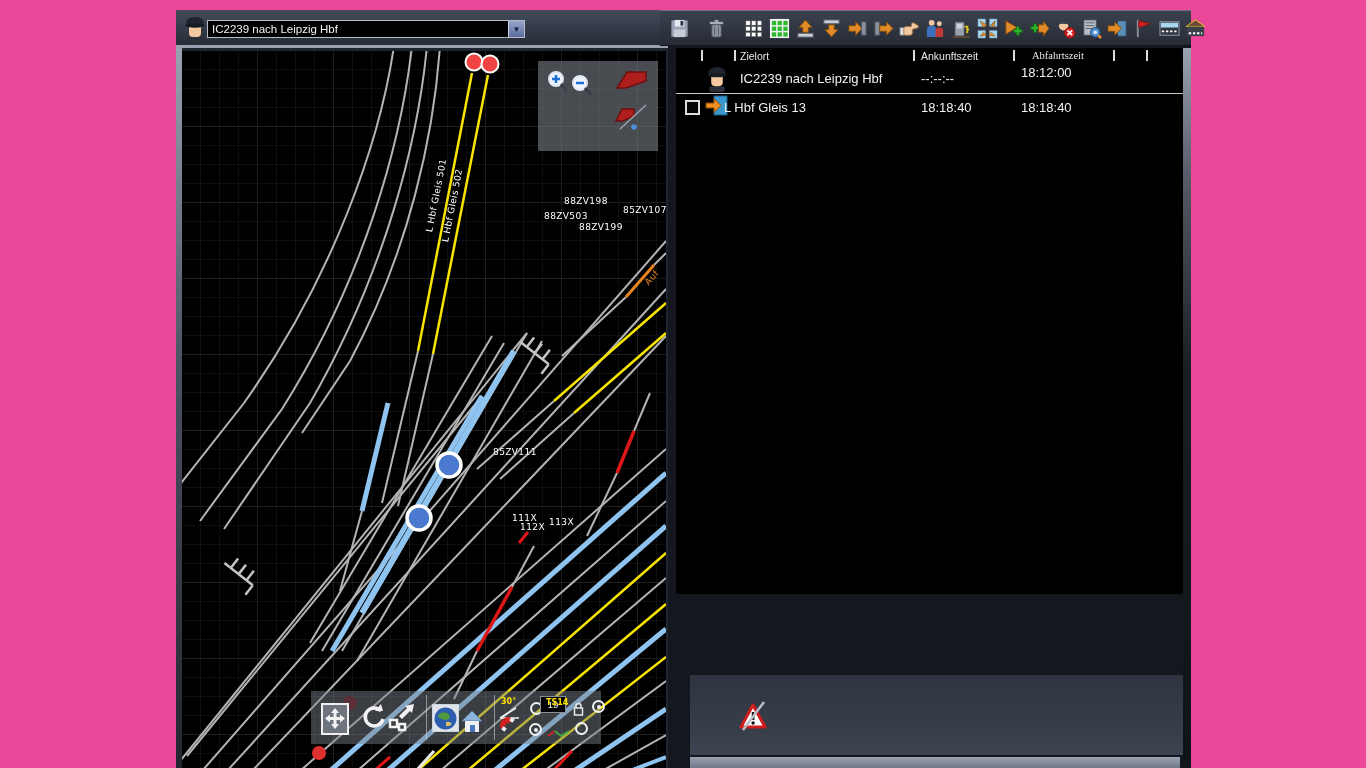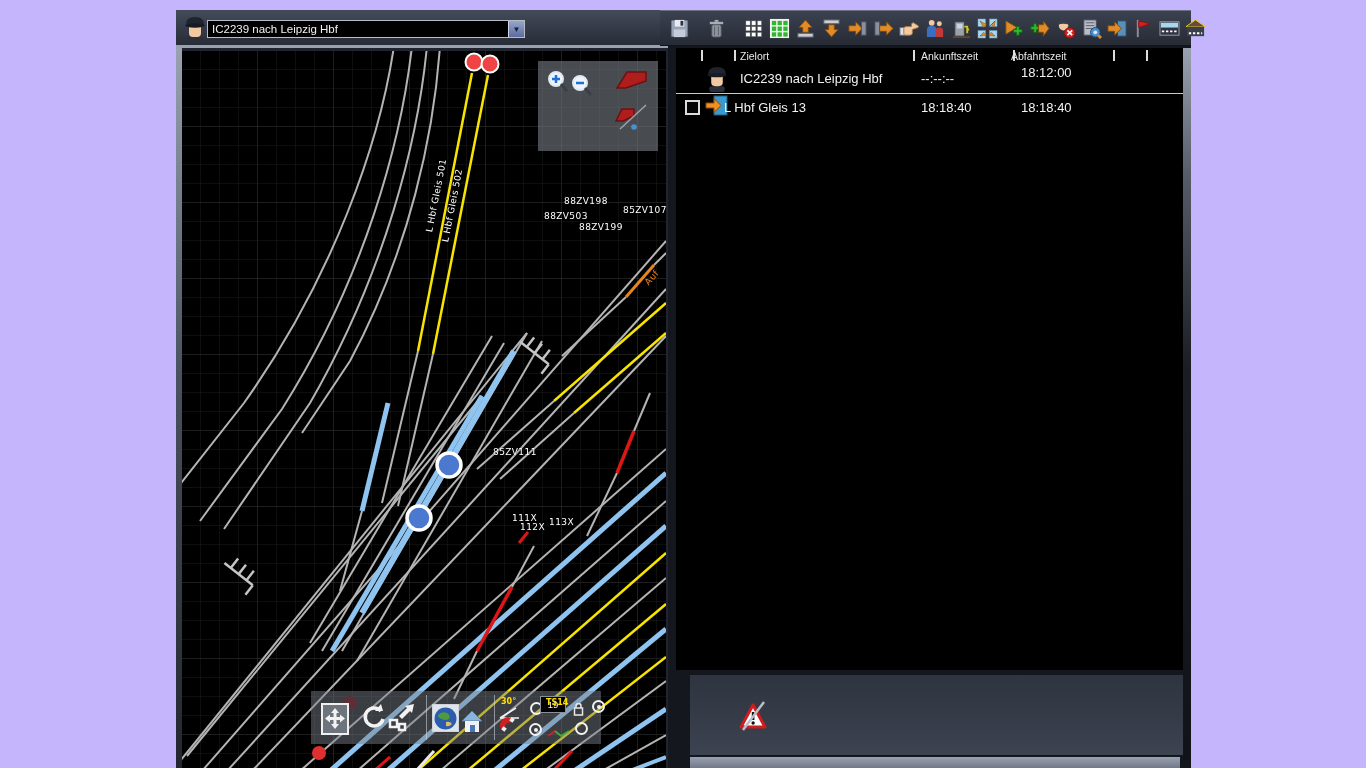--- a/index.html
+++ b/index.html
@@ -1,18 +1,18 @@
 <!DOCTYPE html>
 <html><head>
 <meta charset="utf-8">
 <style>
   * { margin:0; padding:0; box-sizing:border-box; }
   html,body { width:1366px; height:768px; background:#000; overflow:hidden;
               font-family:"Liberation Sans", sans-serif; }
-  #screen { position:relative; width:1366px; height:768px; background:#c4b5fd; }
+  #screen { position:relative; width:1366px; height:768px; background:#ec4899; }
 
   
   #map-window { position:absolute; left:176px; top:10px; width:496px; height:758px;
                 background:#20242e; }
   #map-titlebar { position:absolute; left:0; top:0; width:100%; height:38px;
                   background:linear-gradient(#434b5a,#272c37);
                   border-bottom:3px solid #99a1b1; }
   #map-window-left-edge { position:absolute; left:0; top:38px; width:6px; height:720px;
                   background:linear-gradient(#9aa1b0,#4a5161 45%,#23262e); }
   #driver-icon-title { position:absolute; left:7px; top:5px; }
@@ -60,21 +60,21 @@
   
   #right-window { position:absolute; left:668px; top:10px; width:523px; height:758px;
                   background:#14171d; }
   #rw-toolbar { position:absolute; left:-8px; top:0; width:531px; height:36px;
                 background:linear-gradient(#3b414f,#262b35);
                 border-top:1px solid #6a7180; border-bottom:1px solid #121419;
                 display:flex; align-items:center; padding-left:9px; }
   .tb-icon { width:21px; height:21px; margin-right:5px; flex:0 0 auto; }
   .tb-sp { width:11px; flex:0 0 auto; }
 
-  #schedule-table { position:absolute; left:8px; top:38px; width:507px; height:622px; background:#000; }
+  #schedule-table { position:absolute; left:8px; top:38px; width:507px; height:546px; background:#000; }
   #table-header { position:absolute; left:0; top:0; width:100%; height:16px; background:#000; }
   .hdr-label { position:absolute; top:2px; color:#e8e8e8; font-size:10.5px; }
   .hdr-sep { position:absolute; top:2px; width:2px; height:11px; background:#dcdcdc; }
   .t-row { position:absolute; left:0; width:100%; background:#000; }
   .t-row .cell { position:absolute; color:#f2f2f2; font-size:13px; white-space:nowrap; }
   #row-divider { position:absolute; left:0; top:45px; width:100%; height:1px; background:#c9c9c9; }
   .checkbox { position:absolute; width:15px; height:15px; border:2px solid #dcdcdc; background:#050505; }
 
   #scroll-edge { position:absolute; left:515px; top:38px; width:8px; height:712px;
                  background:linear-gradient(#9aa1b0,#565c68 18%,#1a1d23 45%,#101318); }
@@ -457,21 +457,21 @@
     <div id="schedule-table">
       <div id="table-header">
           <div class="hdr-sep" style="left: 25px;"></div>
           <div class="hdr-sep" style="left: 58px;"></div>
           <div class="hdr-sep" style="left: 237px;"></div>
           <div class="hdr-sep" style="left: 337px;"></div>
           <div class="hdr-sep" style="left: 437px;"></div>
           <div class="hdr-sep" style="left: 470px;"></div>
           <div class="hdr-label" style="left: 64px;">Zielort</div>
           <div class="hdr-label" style="left: 245px;">Ankunftszeit</div>
-          <div class="hdr-label" style="left: 335px;">Abfahrtszeit</div>
+          <div class="hdr-label" style="left: 356px; font-family: Liberation Serif, serif;">Abfahrtszeit</div>
         </div>
       <div id="table-body">
           <div class="t-row" style="top: 16px; height: 29px;">
             <span style="position: absolute; left: 29px; top: 1px;"><svg width="24" height="27" viewBox="0 0 24 28">
                 <rect x="4" y="22" width="16" height="6" rx="2" fill="#2a2f3a"></rect>
                 <rect x="6" y="9" width="12" height="13" rx="4" fill="#f2c9a0"></rect>
                 <path d="M3,9 Q3,2 12,2 Q21,2 21,9 L21,11 Q12,8 3,11 Z" fill="#20242e"></path>
                 <ellipse cx="12" cy="10.5" rx="10" ry="2.2" fill="#171b23"></ellipse>
               </svg></span>
             <div class="cell" style="left: 64px; top: 6.5px;">IC2239 nach Leipzig Hbf</div>

